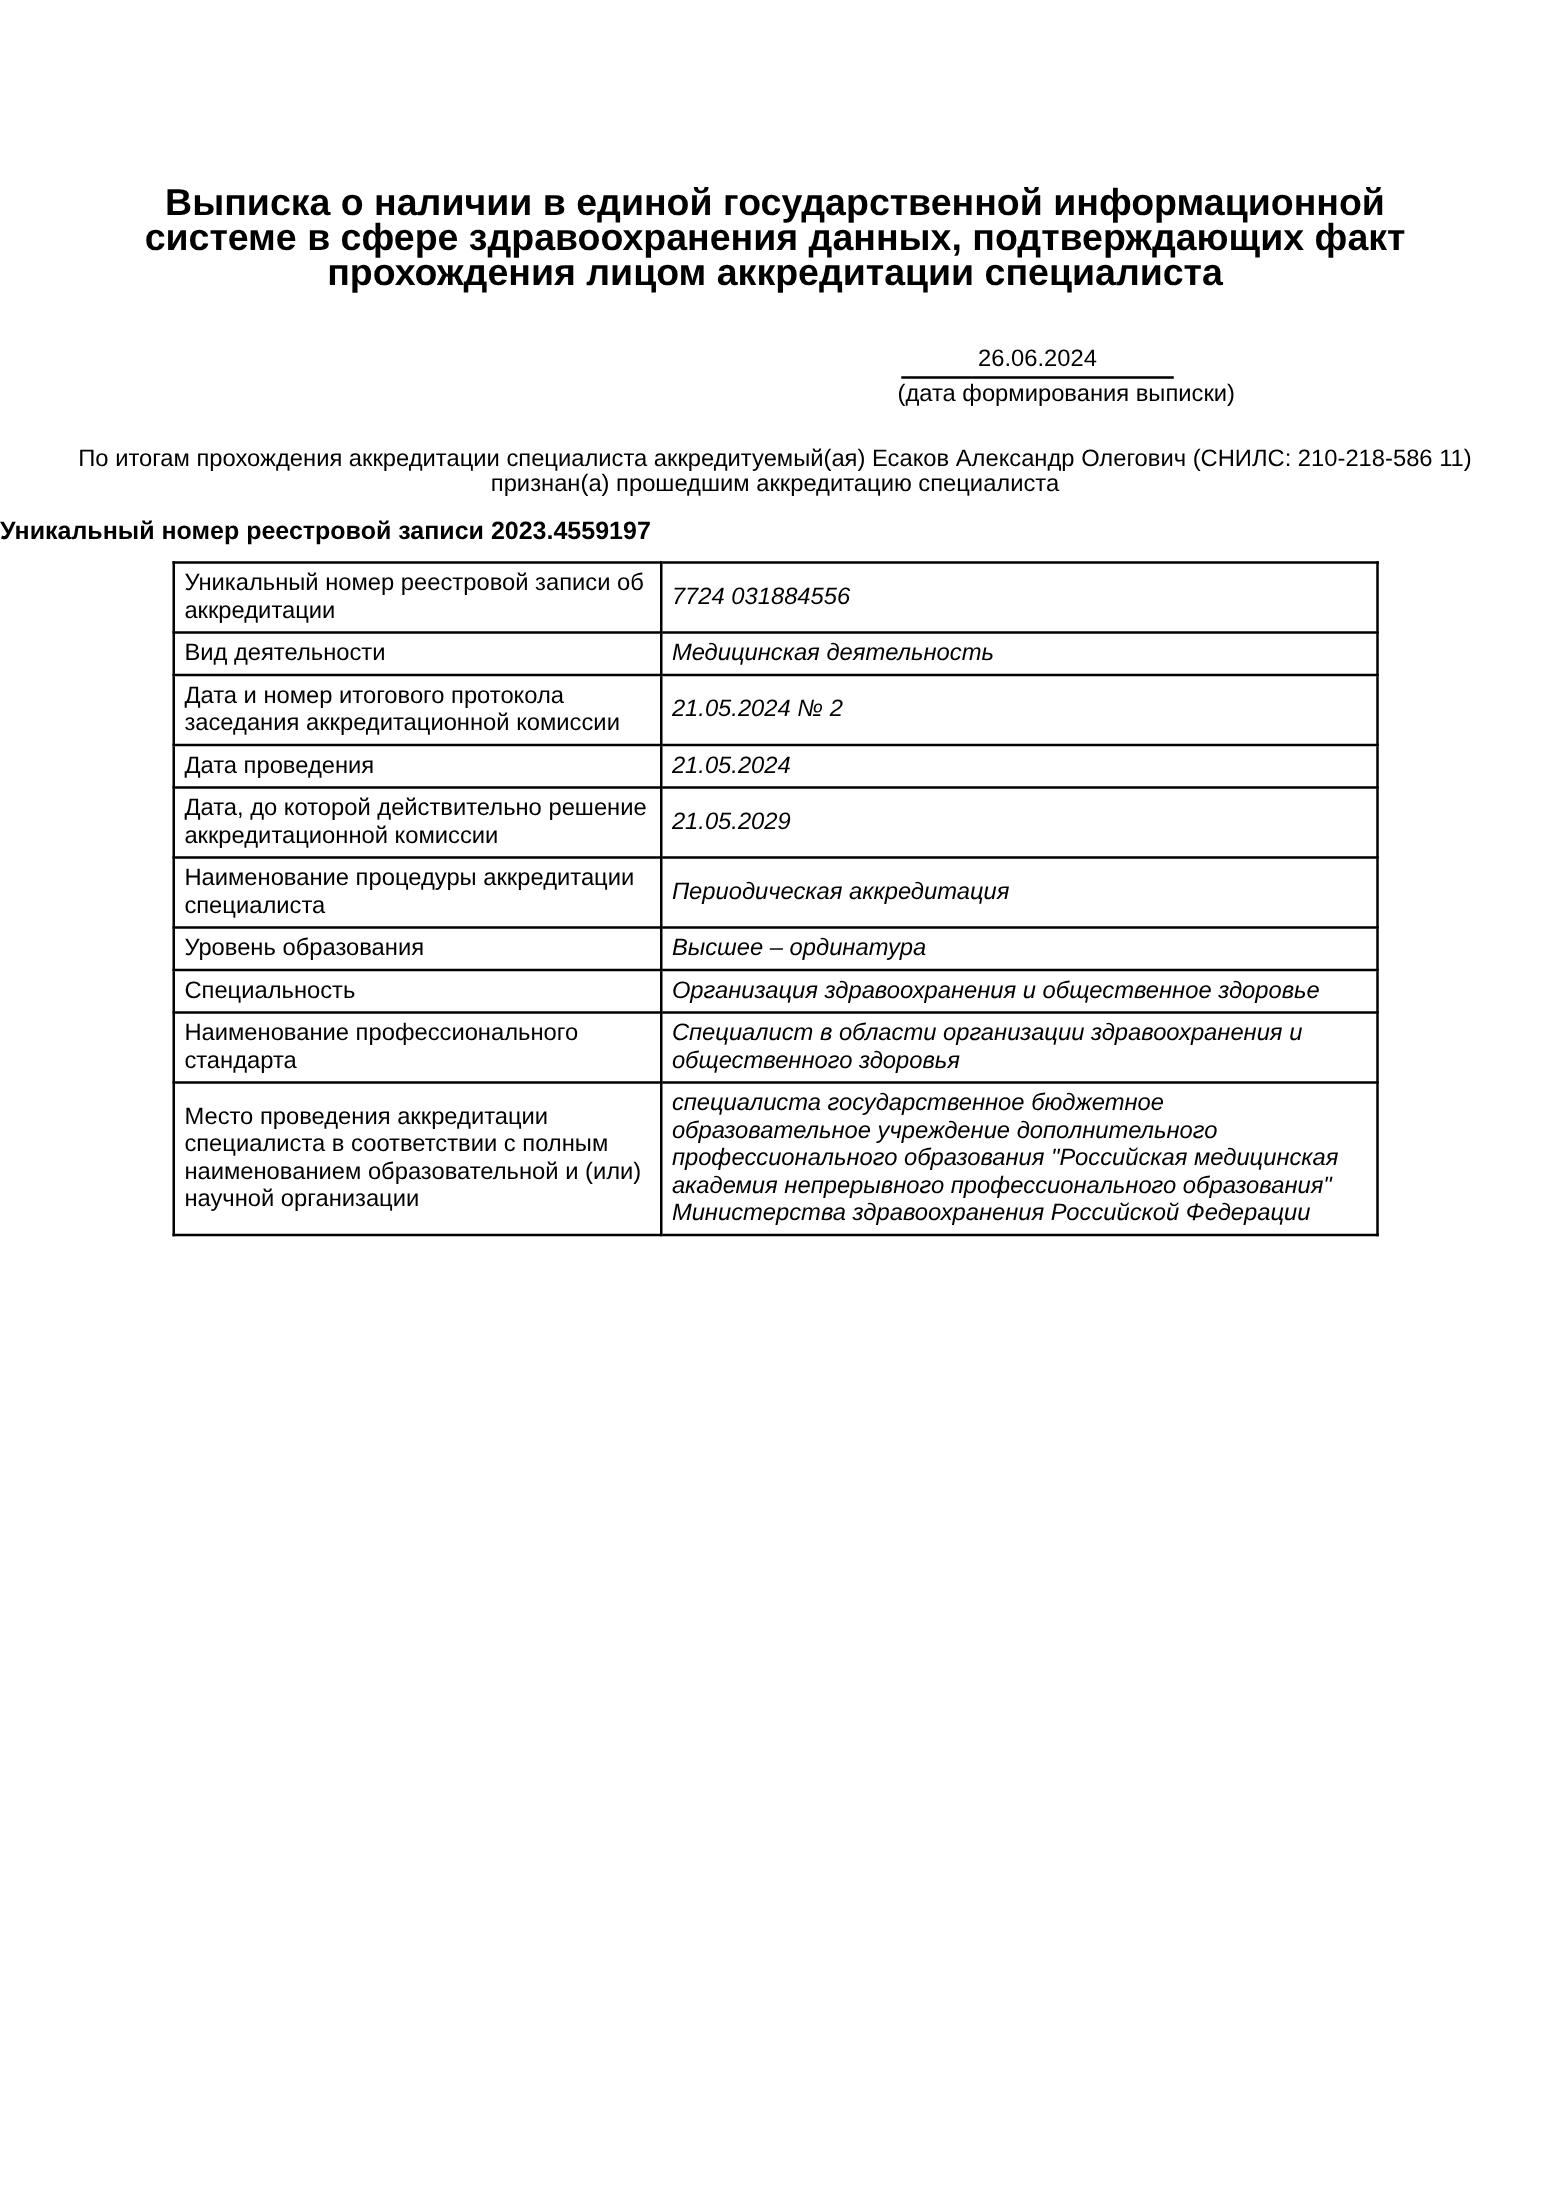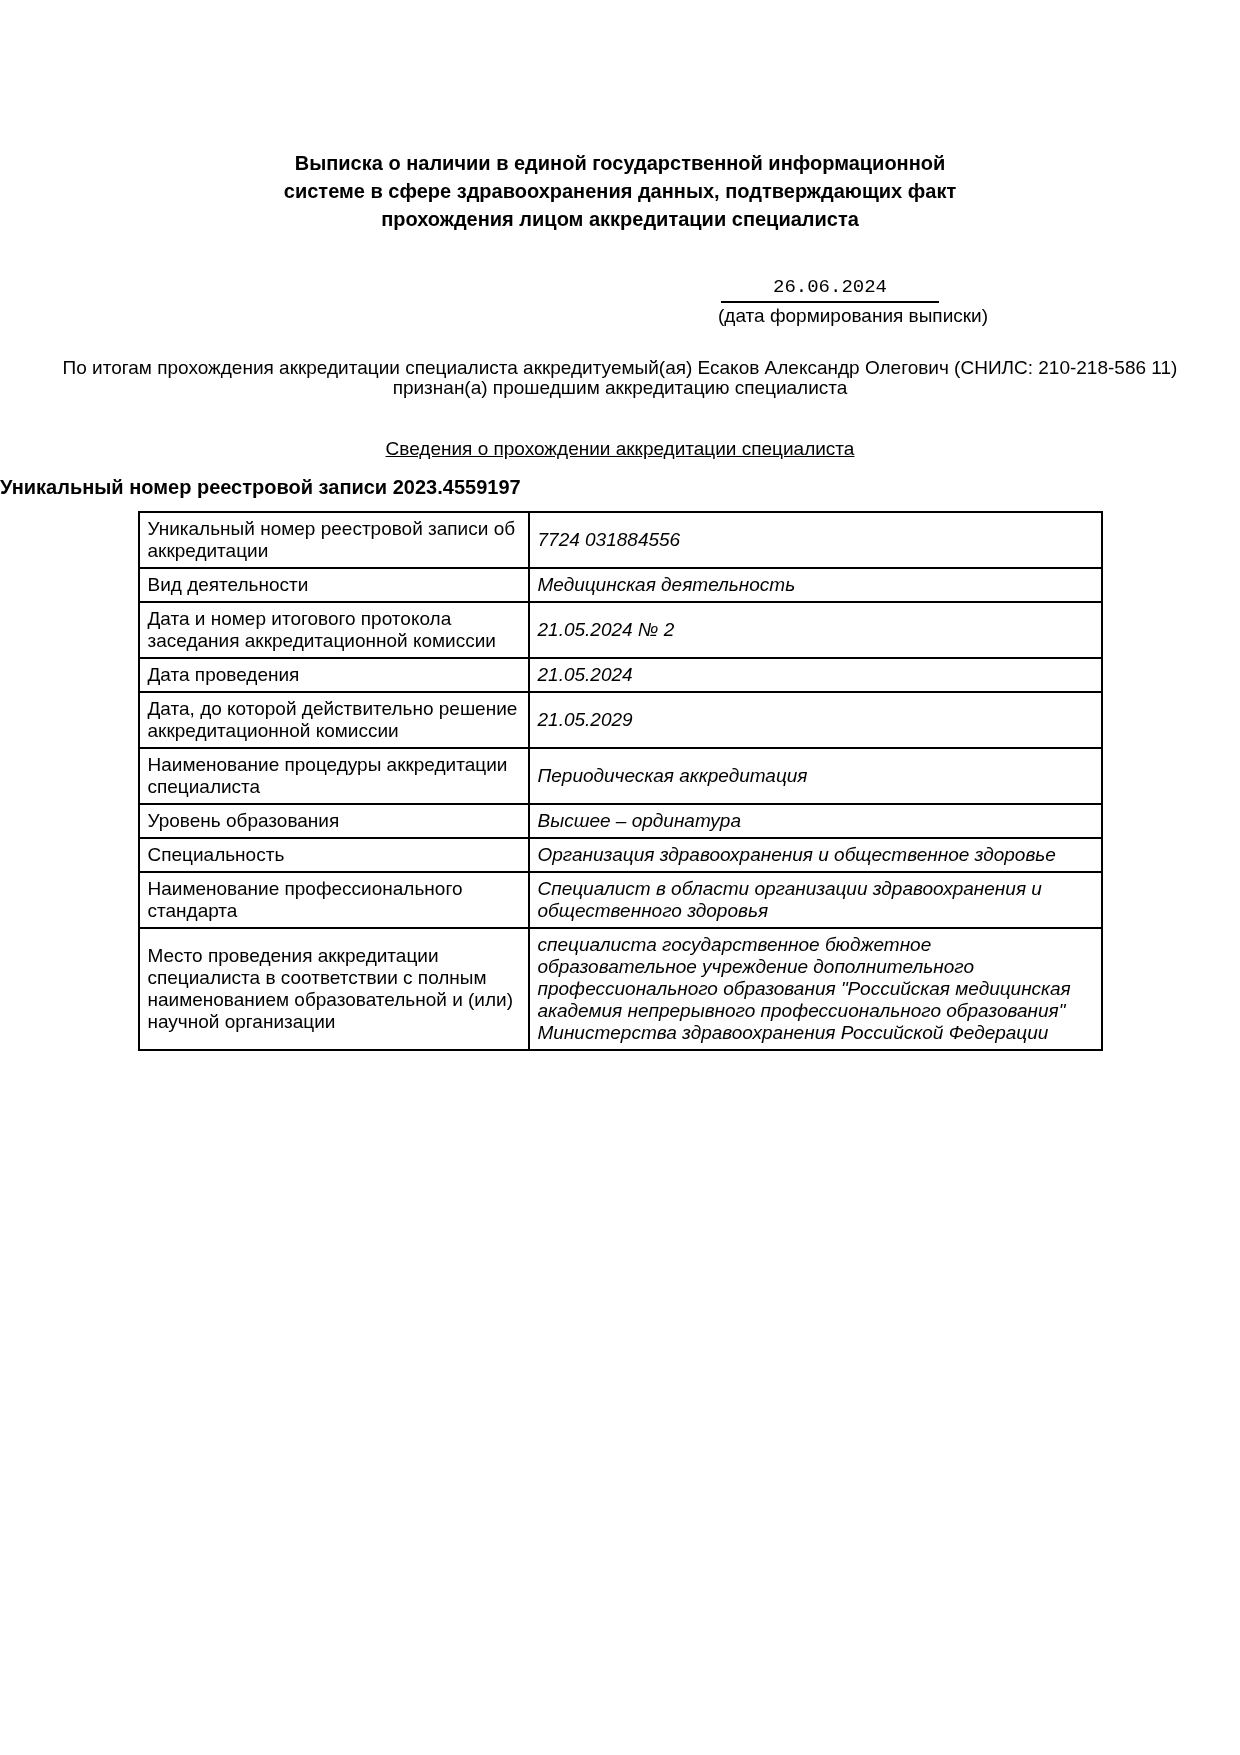--- a/index.html
+++ b/index.html
@@ -12,38 +12,37 @@
   .page {
     position: relative;
     width: 1240px;
     height: 1755px;
     background: #ffffff;
     overflow: hidden;
   }
   .doc-title {
     margin-top: 149px;
     text-align: center;
-    font-size: 20px;
+    font-size: 30px;
     font-weight: bold;
     line-height: 28px;
   }
   .date-block {
     width: 224px;
     margin-left: 718px;
     margin-top: 44px;
     text-align: center;
     font-size: 19px;
     line-height: 21px;
   }
   .date-value {
     display: block;
     border-bottom: 2px solid #000000;
     padding-bottom: 3px;
     margin: 0 3px;
-    font-family: Liberation Mono, monospace;
   }
   .date-caption {
     display: block;
     padding-top: 2px;
     white-space: nowrap;
     text-align: right;
   }
   .intro {
     margin-top: 32px;
     text-align: center;
@@ -92,21 +91,20 @@
   <div class="date-block">
     <span class="date-value">26.06.2024</span>
     <span class="date-caption">(дата формирования выписки)</span>
   </div>
 
   <div class="intro">
     <div>По итогам прохождения аккредитации специалиста аккредитуемый(ая) Есаков Александр Олегович (СНИЛС: 210-218-586 11)</div>
     <div>признан(а) прошедшим аккредитацию специалиста</div>
   </div>
 
-  <div class="section-heading">Сведения о прохождении аккредитации специалиста</div>
 
   <div class="registry-heading">Уникальный номер реестровой записи 2023.4559197</div>
 
   <table class="acc-table">
     <tbody>
       <tr>
         <td class="label-cell">Уникальный номер реестровой записи об аккредитации</td>
         <td class="value-cell">7724 031884556</td>
       </tr>
       <tr>

